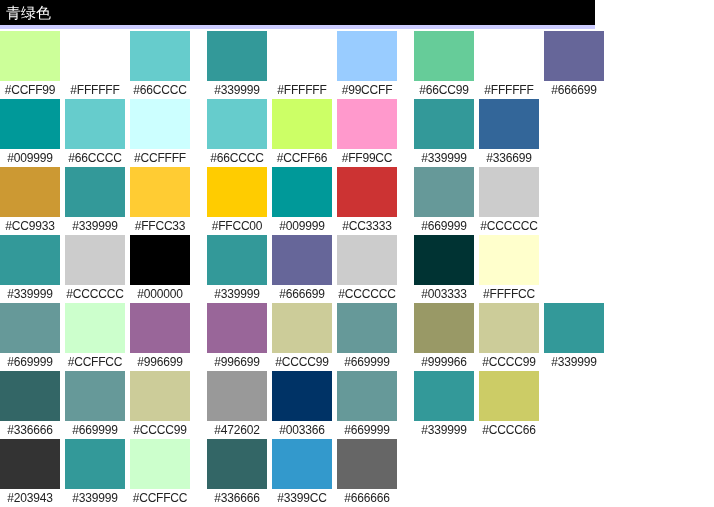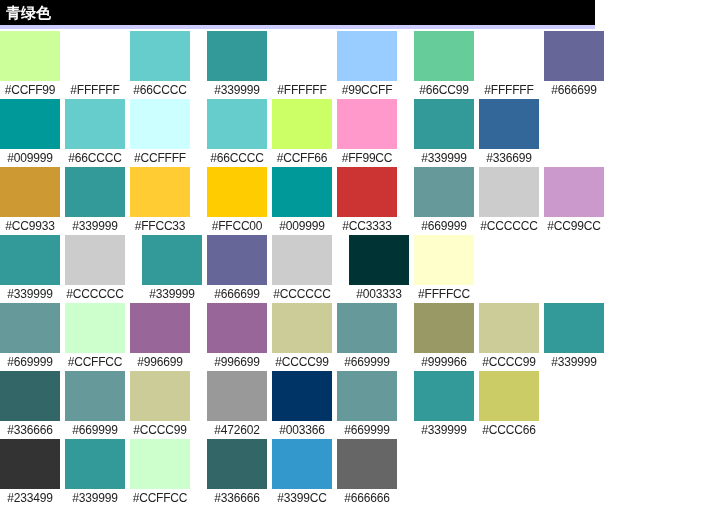--- a/index.html
+++ b/index.html
@@ -27,21 +27,21 @@
     width: 595px;
     height: 25px;
     background: #000000;
     box-sizing: border-box;
     padding: 2px 0 0 6px;
   }
   .header-title {
     color: #ffffff;
     font-family: "DejaVu Sans", "Liberation Sans", sans-serif;
     font-size: 15px;
-    font-weight: bold;
+    font-weight: normal;
     line-height: 22px;
     letter-spacing: 0px;
     white-space: nowrap;
   }
   .header-underline {
     position: absolute;
     left: 0;
     top: 25px;
     width: 595px;
     height: 4px;
@@ -214,36 +214,36 @@
         </div>
         <div class="group">
           <div class="cell">
             <span class="swatch" style="background: rgb(102, 153, 153);"></span>
             <span class="label">#669999</span>
           </div>
           <div class="cell">
             <span class="swatch" style="background: rgb(204, 204, 204);"></span>
             <span class="label">#CCCCCC</span>
           </div>
-          <div class="cell">
-            <span class="swatch" style="background: rgb(204, 153, 204);"></span>
-            <span class="label">#CC99CC</span>
-          </div>
         </div>
       </div>
       <div class="row">
         <div class="group">
           <div class="cell">
             <span class="swatch" style="background: rgb(51, 153, 153);"></span>
             <span class="label">#339999</span>
           </div>
           <div class="cell">
             <span class="swatch" style="background: rgb(204, 204, 204);"></span>
             <span class="label">#CCCCCC</span>
           </div>
+          <div class="cell">
+            <span class="swatch" style="background: rgb(0, 0, 0);"></span>
+            <span class="label">#000000</span>
+          </div>
         </div>
         <div class="group">
           <div class="cell">
             <span class="swatch" style="background: rgb(51, 153, 153);"></span>
             <span class="label">#339999</span>
           </div>
           <div class="cell">
             <span class="swatch" style="background: rgb(102, 102, 153);"></span>
             <span class="label">#666699</span>
           </div>
@@ -344,21 +344,21 @@
           <div class="cell">
             <span class="swatch" style="background: rgb(204, 204, 102);"></span>
             <span class="label">#CCCC66</span>
           </div>
         </div>
       </div>
       <div class="row">
         <div class="group">
           <div class="cell">
             <span class="swatch" style="background: rgb(51, 51, 51);"></span>
-            <span class="label">#233499</span>
+            <span class="label">#203943</span>
           </div>
           <div class="cell">
             <span class="swatch" style="background: rgb(51, 153, 153);"></span>
             <span class="label">#339999</span>
           </div>
           <div class="cell">
             <span class="swatch" style="background: rgb(204, 255, 204);"></span>
             <span class="label">#CCFFCC</span>
           </div>
         </div>

